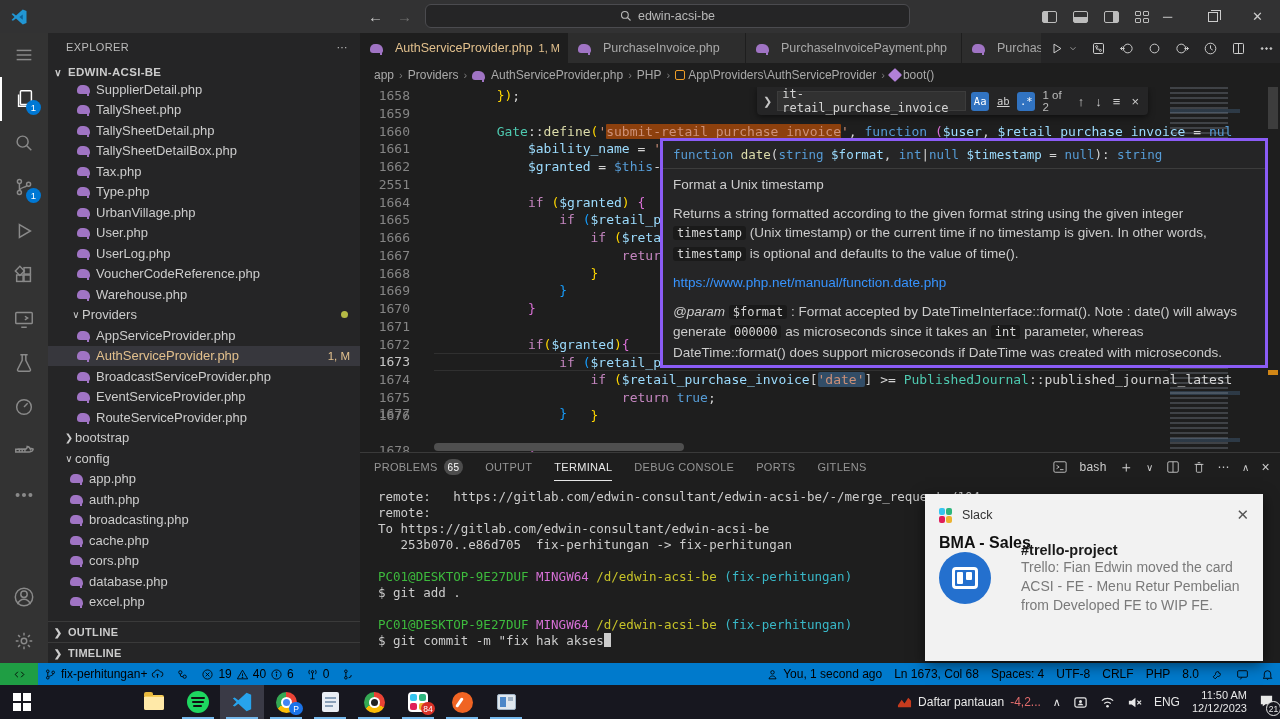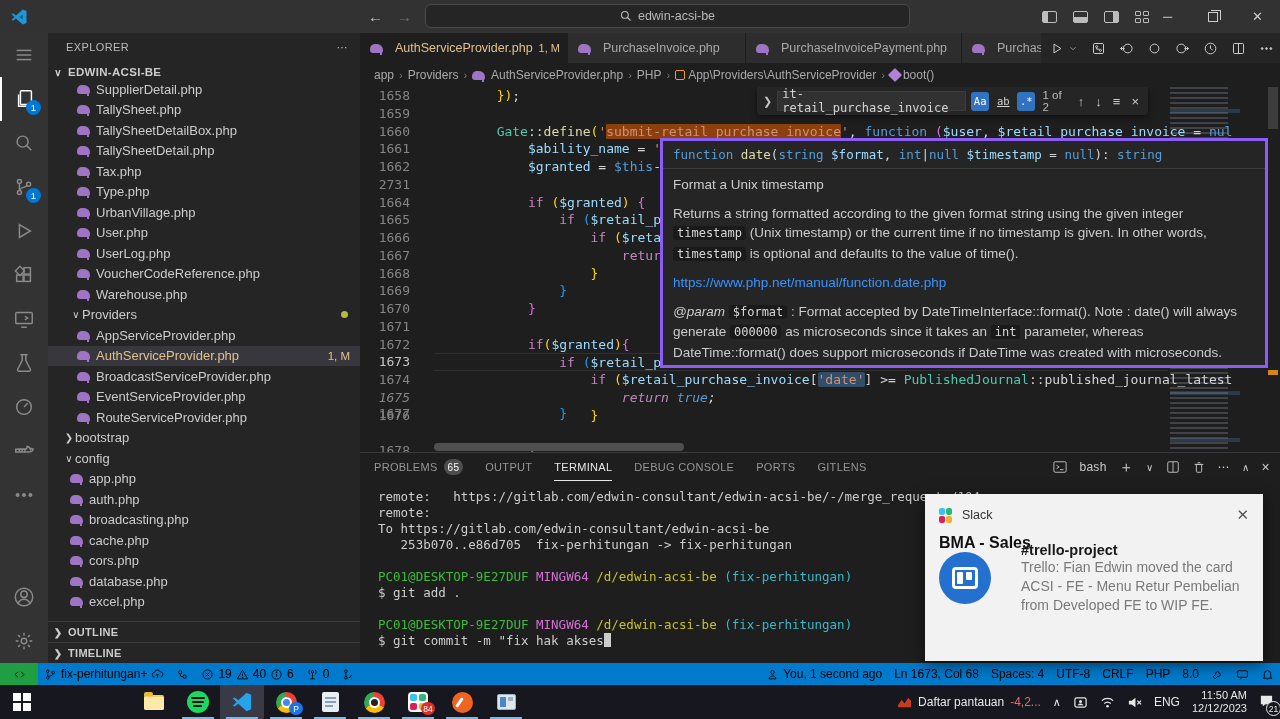--- a/index.html
+++ b/index.html
@@ -323,25 +323,25 @@
         <div class="trow" style="padding-left: 29px;">
           <span class="php-ico"></span>
           <span>SupplierDetail.php</span>
         </div>
         <div class="trow" style="padding-left: 29px;">
           <span class="php-ico"></span>
           <span>TallySheet.php</span>
         </div>
         <div class="trow" style="padding-left: 29px;">
           <span class="php-ico"></span>
+          <span>TallySheetDetail.php</span>
+        </div>
+        <div class="trow" style="padding-left: 29px;">
+          <span class="php-ico"></span>
           <span>TallySheetDetailBox.php</span>
-        </div>
-        <div class="trow" style="padding-left: 29px;">
-          <span class="php-ico"></span>
-          <span>TallySheetDetail.php</span>
         </div>
         <div class="trow" style="padding-left: 29px;">
           <span class="php-ico"></span>
           <span>Tax.php</span>
         </div>
         <div class="trow" style="padding-left: 29px;">
           <span class="php-ico"></span>
           <span>Type.php</span>
         </div>
         <div class="trow" style="padding-left: 29px;">
@@ -554,33 +554,33 @@
       <div id="ovr">
           <div class="mk1"></div>
           <div class="mk2"></div>
         </div>
       <div id="code-lines">
           <div class="cline" style="top: 0px;"><span class="gut">1658</span><span class="body"><span class="p">        </span><span class="by">})</span><span class="p">;</span></span></div>
           <div class="cline" style="top: 17.75px;"><span class="gut">1659</span><span class="body"></span></div>
           <div class="cline" style="top: 35.5px;"><span class="gut">1660</span><span class="body"><span class="p">        </span><span class="cl">Gate</span><span class="p">::</span><span class="fn">define</span><span class="by">(</span><span class="s">'</span><span class="s match">submit-retail_purchase_invoice</span><span class="s">'</span><span class="p">, </span><span class="k">function</span><span class="p"> </span><span class="bp">(</span><span class="v">$user</span><span class="p">, </span><span class="v">$retail_purchase_invoice</span><span class="p"> = </span><span class="k">nul</span></span></div>
           <div class="cline" style="top: 53.25px;"><span class="gut">1661</span><span class="body"><span class="p">            </span><span class="v">$ability_name</span><span class="p"> = </span><span class="s">'upd</span></span></div>
           <div class="cline" style="top: 71px;"><span class="gut">1662</span><span class="body"><span class="p">            </span><span class="v">$granted</span><span class="p"> = </span><span class="k">$this</span><span class="p">-&gt;ch</span></span></div>
-          <div class="cline" style="top: 88.75px;"><span class="gut">2731</span><span class="body"></span></div>
+          <div class="cline" style="top: 88.75px;"><span class="gut">2551</span><span class="body"></span></div>
           <div class="cline" style="top: 106.5px;"><span class="gut">1664</span><span class="body"><span class="p">            </span><span class="kp">if</span><span class="p"> </span><span class="by">(</span><span class="v">$granted</span><span class="by">)</span><span class="p"> </span><span class="bp">{</span></span></div>
           <div class="cline" style="top: 124.25px;"><span class="gut">1665</span><span class="body"><span class="p">                </span><span class="kp">if</span><span class="p"> </span><span class="bb">(</span><span class="v">$retail_purc</span></span></div>
           <div class="cline" style="top: 142px;"><span class="gut">1666</span><span class="body"><span class="p">                    </span><span class="kp">if</span><span class="p"> </span><span class="by">(</span><span class="v">$retail_</span></span></div>
           <div class="cline" style="top: 159.75px;"><span class="gut">1667</span><span class="body"><span class="p">                        </span><span class="kp">return</span><span class="p"> </span><span class="k">t</span></span></div>
           <div class="cline" style="top: 177.5px;"><span class="gut">1668</span><span class="body"><span class="p">                    </span><span class="by">}</span></span></div>
           <div class="cline" style="top: 195.25px;"><span class="gut">1669</span><span class="body"><span class="p">                </span><span class="bb">}</span></span></div>
           <div class="cline" style="top: 213px;"><span class="gut">1670</span><span class="body"><span class="p">            </span><span class="bp">}</span></span></div>
           <div class="cline" style="top: 230.75px;"><span class="gut">1671</span><span class="body"></span></div>
           <div class="cline" style="top: 248.5px;"><span class="gut">1672</span><span class="body"><span class="p">            </span><span class="kp">if</span><span class="by">(</span><span class="v">$granted</span><span class="by">)</span><span class="bp">{</span></span></div>
           <div class="cline cur" style="top: 266.25px;"><span class="gut">1673</span><span class="body"><span class="p">                </span><span class="kp">if</span><span class="p"> </span><span class="bb">(</span><span class="v">$retail_purc</span></span></div>
           <div class="cline" style="top: 284px;"><span class="gut">1674</span><span class="body"><span class="p">                    </span><span class="kp">if</span><span class="p"> </span><span class="by">(</span><span class="v">$retail_purchase_invoice</span><span class="p">[</span><span class="s hl">'date'</span><span class="p">]</span><span class="p"> &gt;= </span><span class="cl">PublishedJournal</span><span class="p">::published_journal_latest</span></span></div>
-          <div class="cline" style="top: 301.75px; font-style: italic;"><span class="gut">1675</span><span class="body"><span class="p">                        </span><span class="kp">return</span><span class="p"> </span><span class="k">true</span><span class="p">;</span></span></div>
+          <div class="cline" style="top: 301.75px;"><span class="gut">1675</span><span class="body"><span class="p">                        </span><span class="kp">return</span><span class="p"> </span><span class="k">true</span><span class="p">;</span></span></div>
           <div class="cline" style="top: 319.5px;"><span class="gut">1676</span><span class="body"><span class="p">                    </span><span class="by">}</span></span></div>
           <div class="cline" style="top: 318px;"><span class="gut">1677</span><span class="body"><span class="p">                </span><span class="bb">}</span></span></div>
           <div class="cline" style="top: 355px;"><span class="gut">1678</span><span class="body"><span class="p">            </span><span class="bp">}</span></span></div>
         </div>
       <div id="hscroll"></div>
 
       <div id="find">
         <span class="fchev">❯</span>
         <span class="finput">it-retail_purchase_invoice</span>
         <span class="fopt on">Aa</span>

